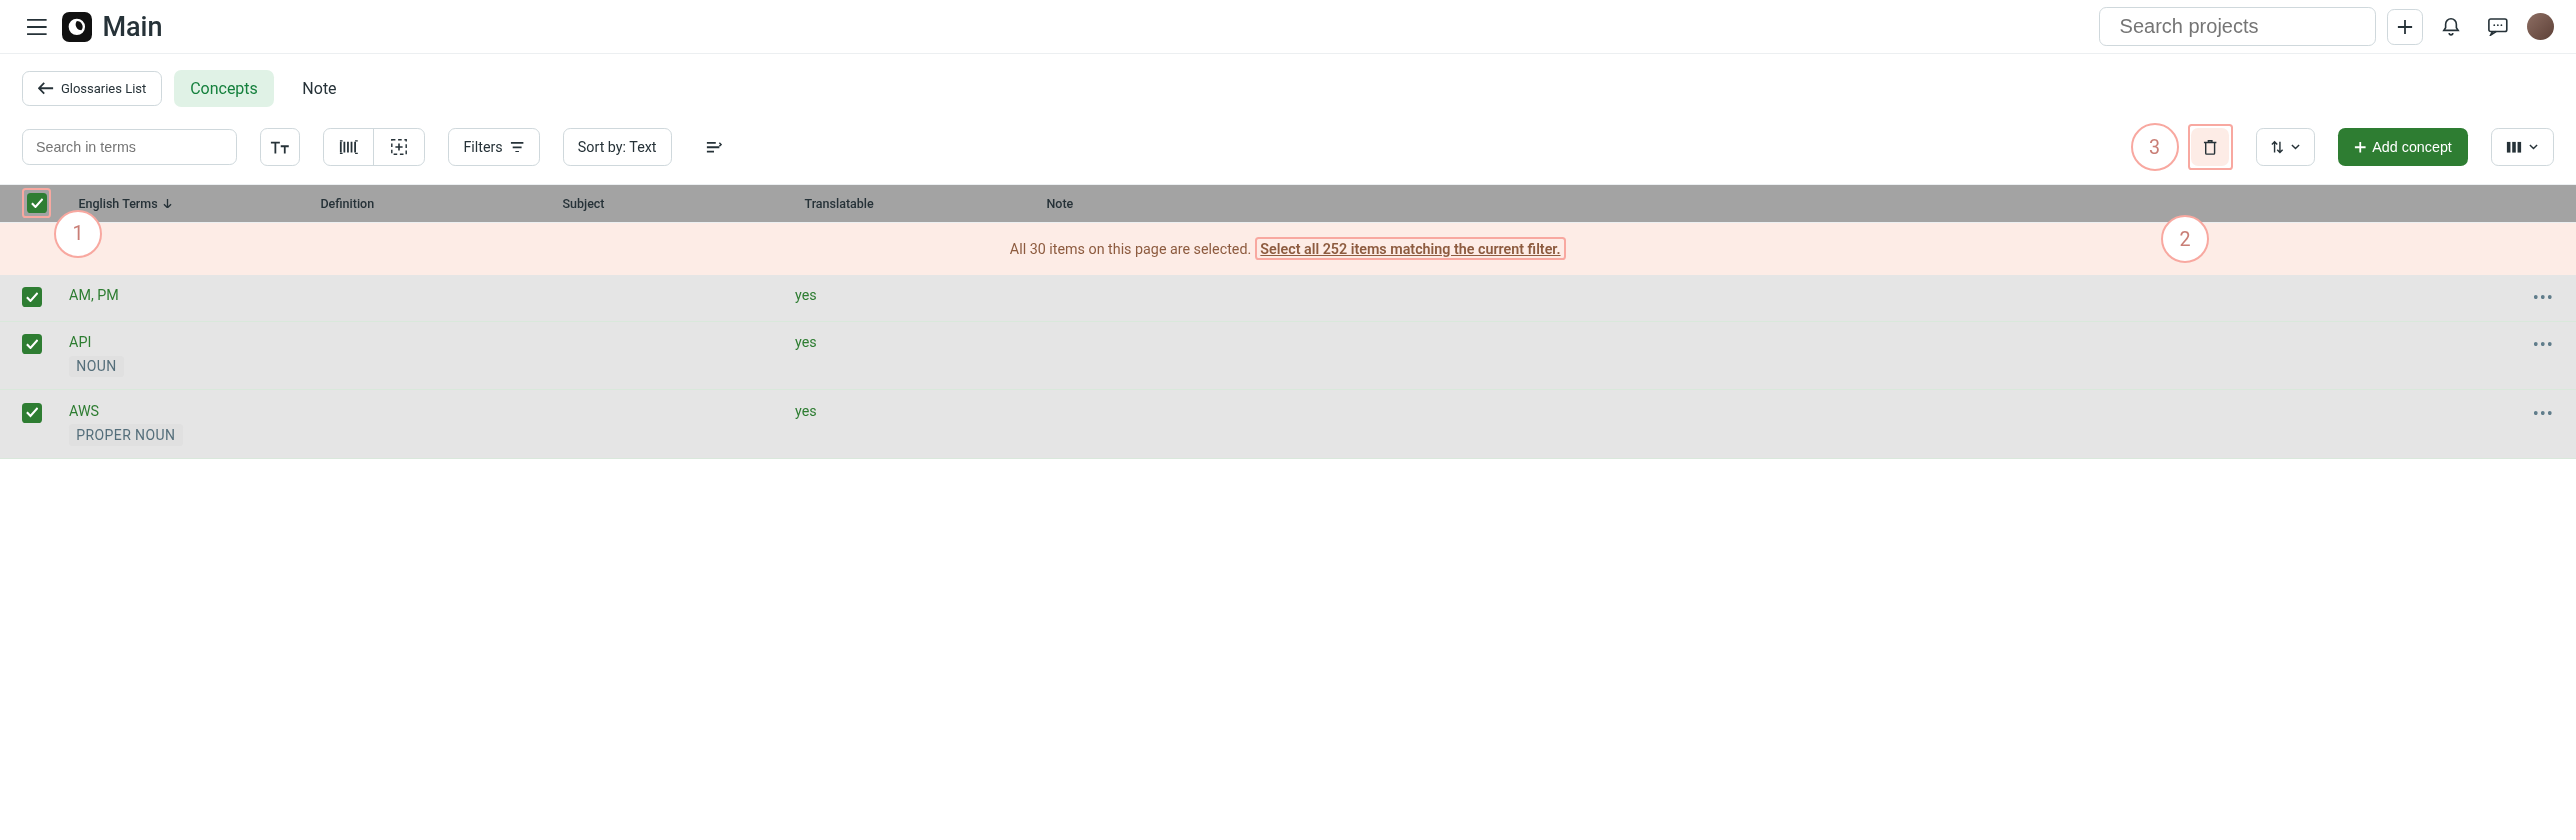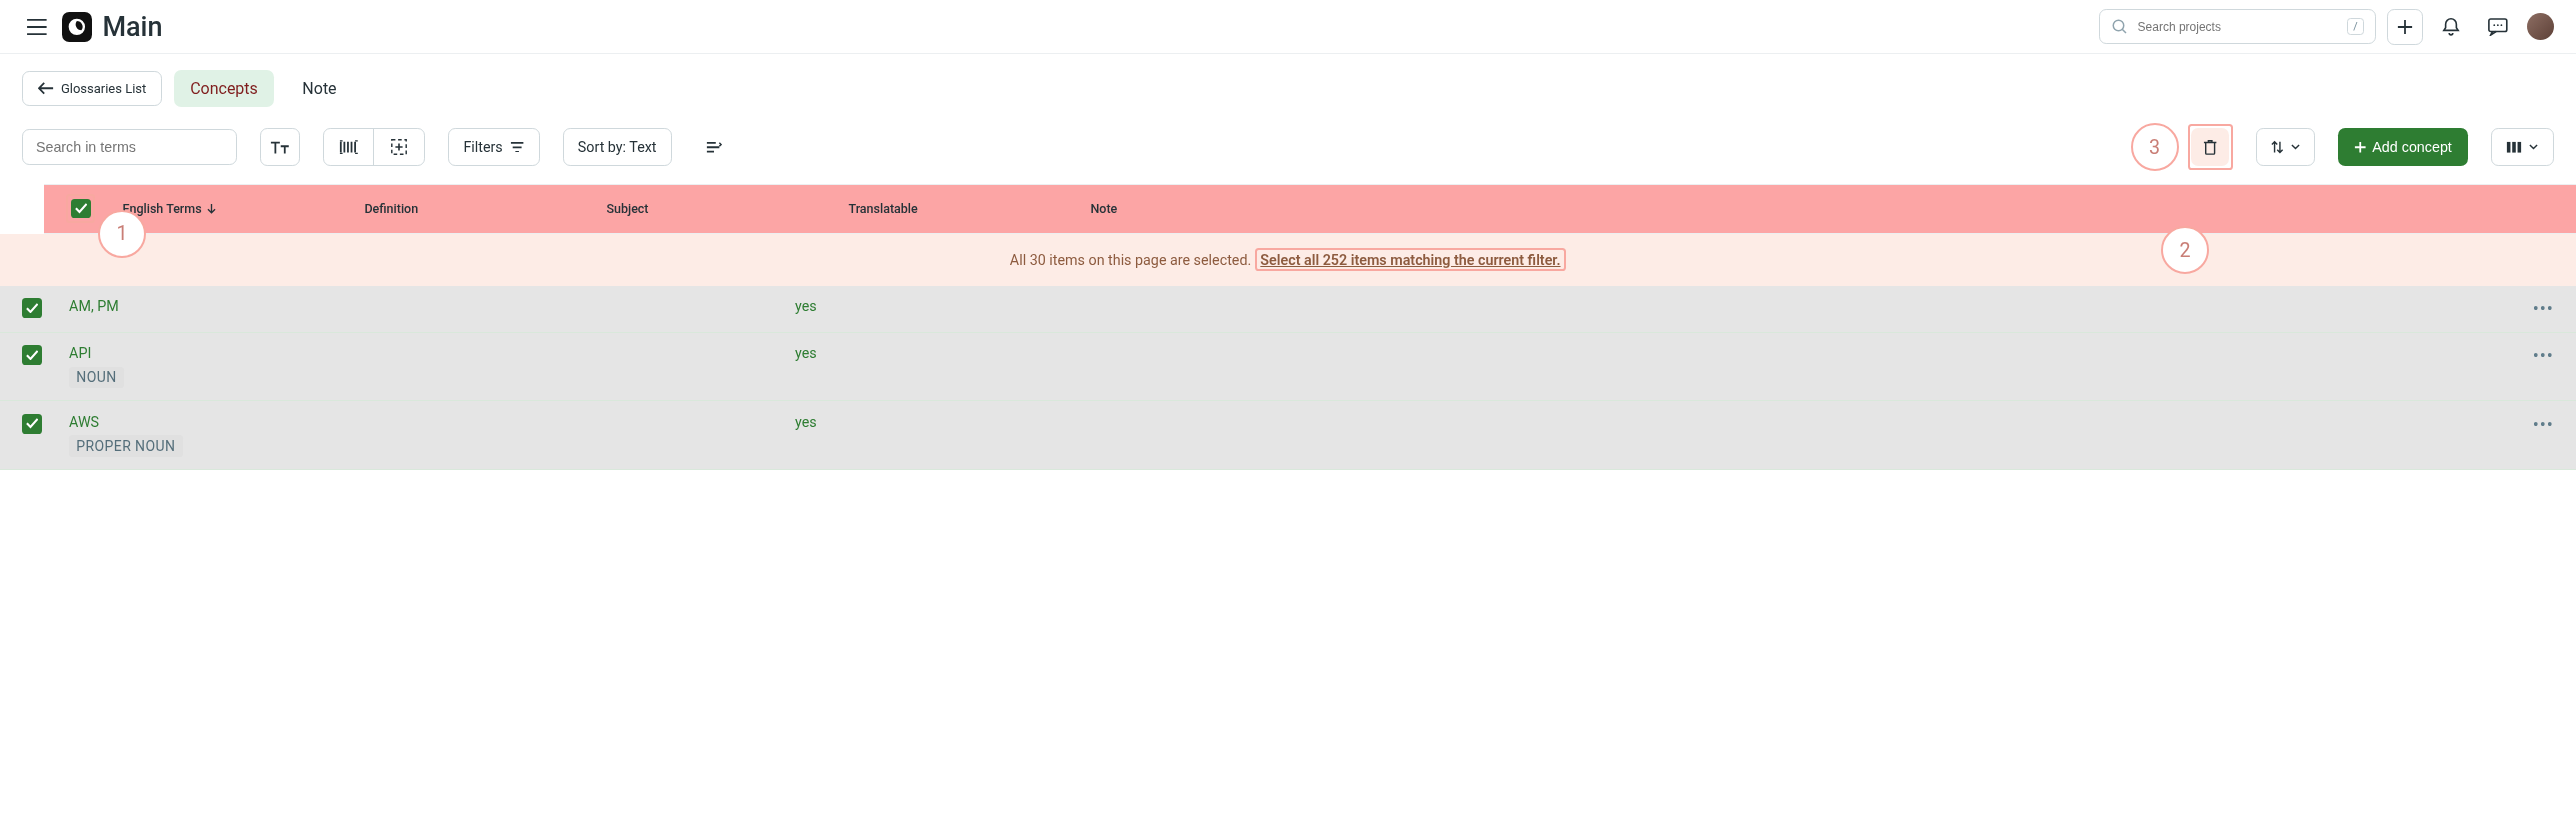--- a/index.html
+++ b/index.html
@@ -3,41 +3,41 @@
 <meta charset="utf-8">
 <style>
 * { box-sizing: border-box; margin: 0; padding: 0; }
 body { font-family: -apple-system, BlinkMacSystemFont, 'Segoe UI', Roboto, sans-serif; background: #fff; color: #263238; font-size: 12.5px; }
 .topbar { display: flex; align-items: center; padding: 7.2px 22.4px; border-bottom: 0.9px solid #eceff1; gap: 10.7px; height: 54px; }
 .menu-icon { cursor: pointer; padding: 4.5px; }
 .logo { width: 30px; height: 30px; background: #111; border-radius: 7.2px; display: flex; align-items: center; justify-content: center; }
 .title { font-size: 27px; font-weight: 500; color: #263238; }
 .spacer { flex: 1; }
 .search-box { display: flex; align-items: center; border: 0.9px solid #cfd8dc; border-radius: 7.2px; padding: 7.2px 10.7px; width: 277px; background: #fff; gap: 9px; }
-.search-box input { border: none; outline: none; font-size: 12px; flex: 1; color: #4d7c0f; background: transparent; }
+.search-box input { border: none; outline: none; font-size: 20px; flex: 1; color: #4d7c0f; background: transparent; }
 .search-box .kbd { border: 0.9px solid #cfd8dc; border-radius: 3.6px; padding: 0.9px 5.4px; font-size: 10.7px; color: #78909c; }
 .icon-btn { border: 0.9px solid #cfd8dc; border-radius: 7.2px; width: 36px; height: 36px; display: flex; align-items: center; justify-content: center; cursor: pointer; background: #fff; }
 .plain-icon { width: 36px; height: 36px; display: flex; align-items: center; justify-content: center; cursor: pointer; }
 .avatar { width: 27px; height: 27px; border-radius: 50%; background: linear-gradient(135deg,#8d6e63,#5d4037); }
 .toolbar1 { display: flex; align-items: center; padding: 16px 22.4px 0 22.4px; gap: 12.5px; }
 .back-btn { display: flex; align-items: center; gap: 7.2px; border: 0.9px solid #cfd8dc; border-radius: 7.2px; padding: 9px 14.3px; cursor: pointer; background: #fff; font-size: 13px; }
 .tab { padding: 9px 16px; border-radius: 7.2px; font-size: 16px; cursor: pointer; }
-.tab.active { background: #e0f2e6; color: #7f1d1d; }
+.tab.active { background: #e0f2e6; color: #15803d; }
 .tab.inactive { color: #263238; }
 .toolbar2 { display: flex; align-items: center; padding: 16px 22.4px 12.5px 22.4px; gap: 23px; }
 .search-terms { border: 0.9px solid #cfd8dc; border-radius: 7.2px; padding: 9px 12.5px; width: 215px; font-size: 14.3px; color: #78909c; outline: none; }
 .tool-btn { border: 0.9px solid #cfd8dc; border-radius: 7.2px; height: 38px; min-width: 38px; display: flex; align-items: center; justify-content: center; cursor: pointer; background: #fff; padding: 0 9px; }
 .tool-btn-group { display: flex; border: 0.9px solid #cfd8dc; border-radius: 7.2px; overflow: hidden; }
 .tool-btn-group .seg { height: 36px; width: 50px; display: flex; align-items: center; justify-content: center; cursor: pointer; }
 .tool-btn-group .seg:first-child { border-right: 0.9px solid #cfd8dc; }
 .filter-btn { display: flex; align-items: center; gap: 7.2px; font-size: 14.3px; padding: 0 14.3px; }
 .callout { border: 2.7px solid #f8a8a0; border-radius: 50%; width: 48px; height: 48px; display: flex; align-items: center; justify-content: center; font-size: 19.7px; color: #c97e76; background: #fff; position: absolute; z-index: 5; }
 .callout-box { border: 2.7px solid #f8a8a0; border-radius: 3.6px; padding: 1.8px; }
 .add-btn { background: #2e7d32; color: #fff; border: none; border-radius: 7.2px; height: 38px; padding: 8px 16px; display: flex; align-items: center; gap: 5.4px; font-size: 14.3px; cursor: pointer; }
-.table-header { display: flex; align-items: center; border-top: 0.9px solid #eceff1; border-bottom: 0.9px solid #eceff1; padding: 7.2px 22.4px; height: 50px; background: #fca5a5; position: relative; margin-left: 44px; }
+.table-header { display: flex; align-items: center; border-top: 0.9px solid #eceff1; border-bottom: 0.9px solid #eceff1; padding: 7.2px 22.4px; height: 39px; background: #a3a3a3; position: relative; }
 .chk { width: 19.7px; height: 19.7px; border-radius: 3.6px; background: #2e7d32; display: flex; align-items: center; justify-content: center; cursor: pointer; }
 .col-term { margin-left: 27px; width: 242px; font-weight: 500; display: flex; align-items: center; gap: 5.4px; }
 .col-def { width: 242px; font-weight: 500; }
 .col-subj { width: 242px; font-weight: 500; }
 .col-trans { width: 242px; font-weight: 500; }
 .col-note { flex: 1; font-weight: 500; }
 .banner { background: #fdece6; padding: 14.3px 22.4px; text-align: center; color: #8d5b3f; font-size: 14.3px; position: relative; }
 .banner a { color: #8d5b3f; font-weight: 600; text-decoration: underline; }
 .row { display: flex; align-items: flex-start; background: #e5e5e5; border-bottom: 0.9px solid #d9e8db; padding: 12.5px 22.4px; position: relative; }
 .row .term-cell { margin-left: 27px; width: 242px; }

